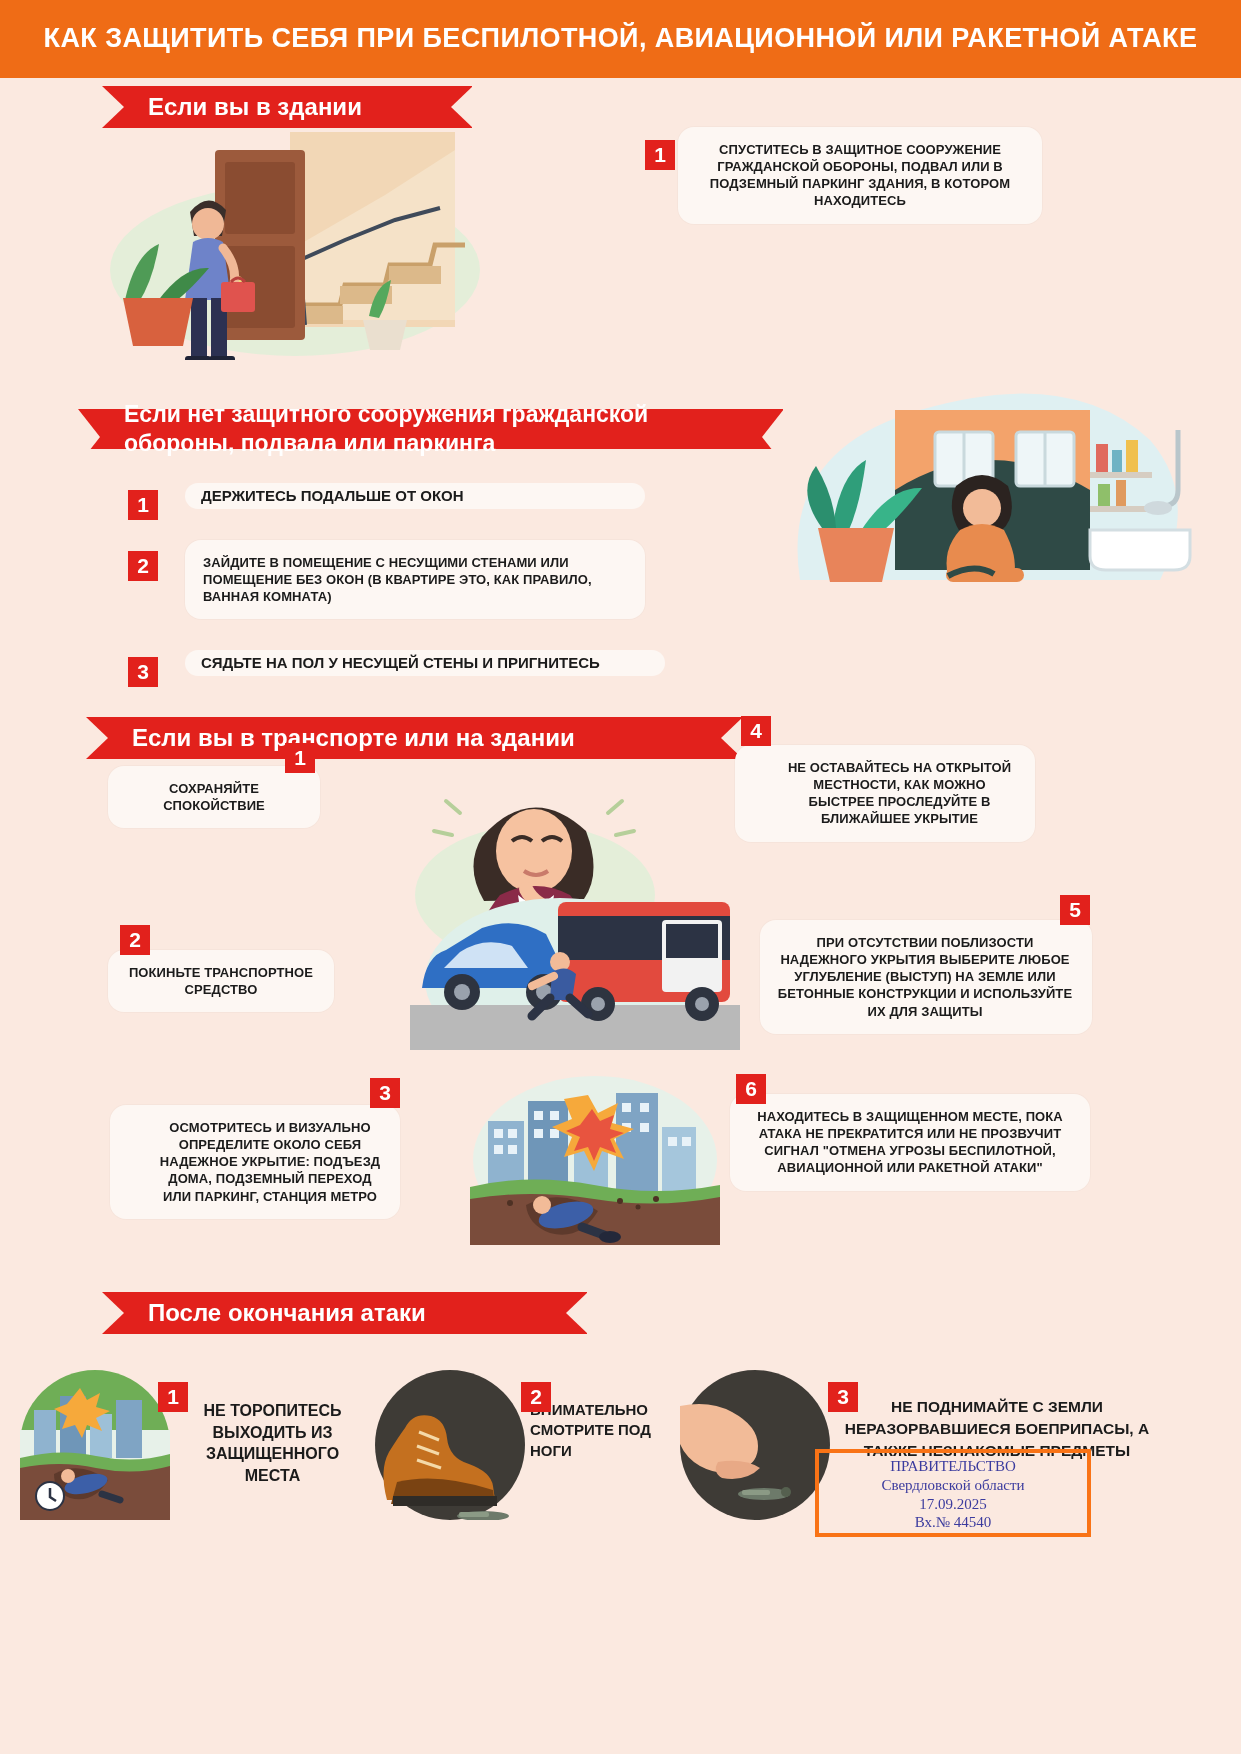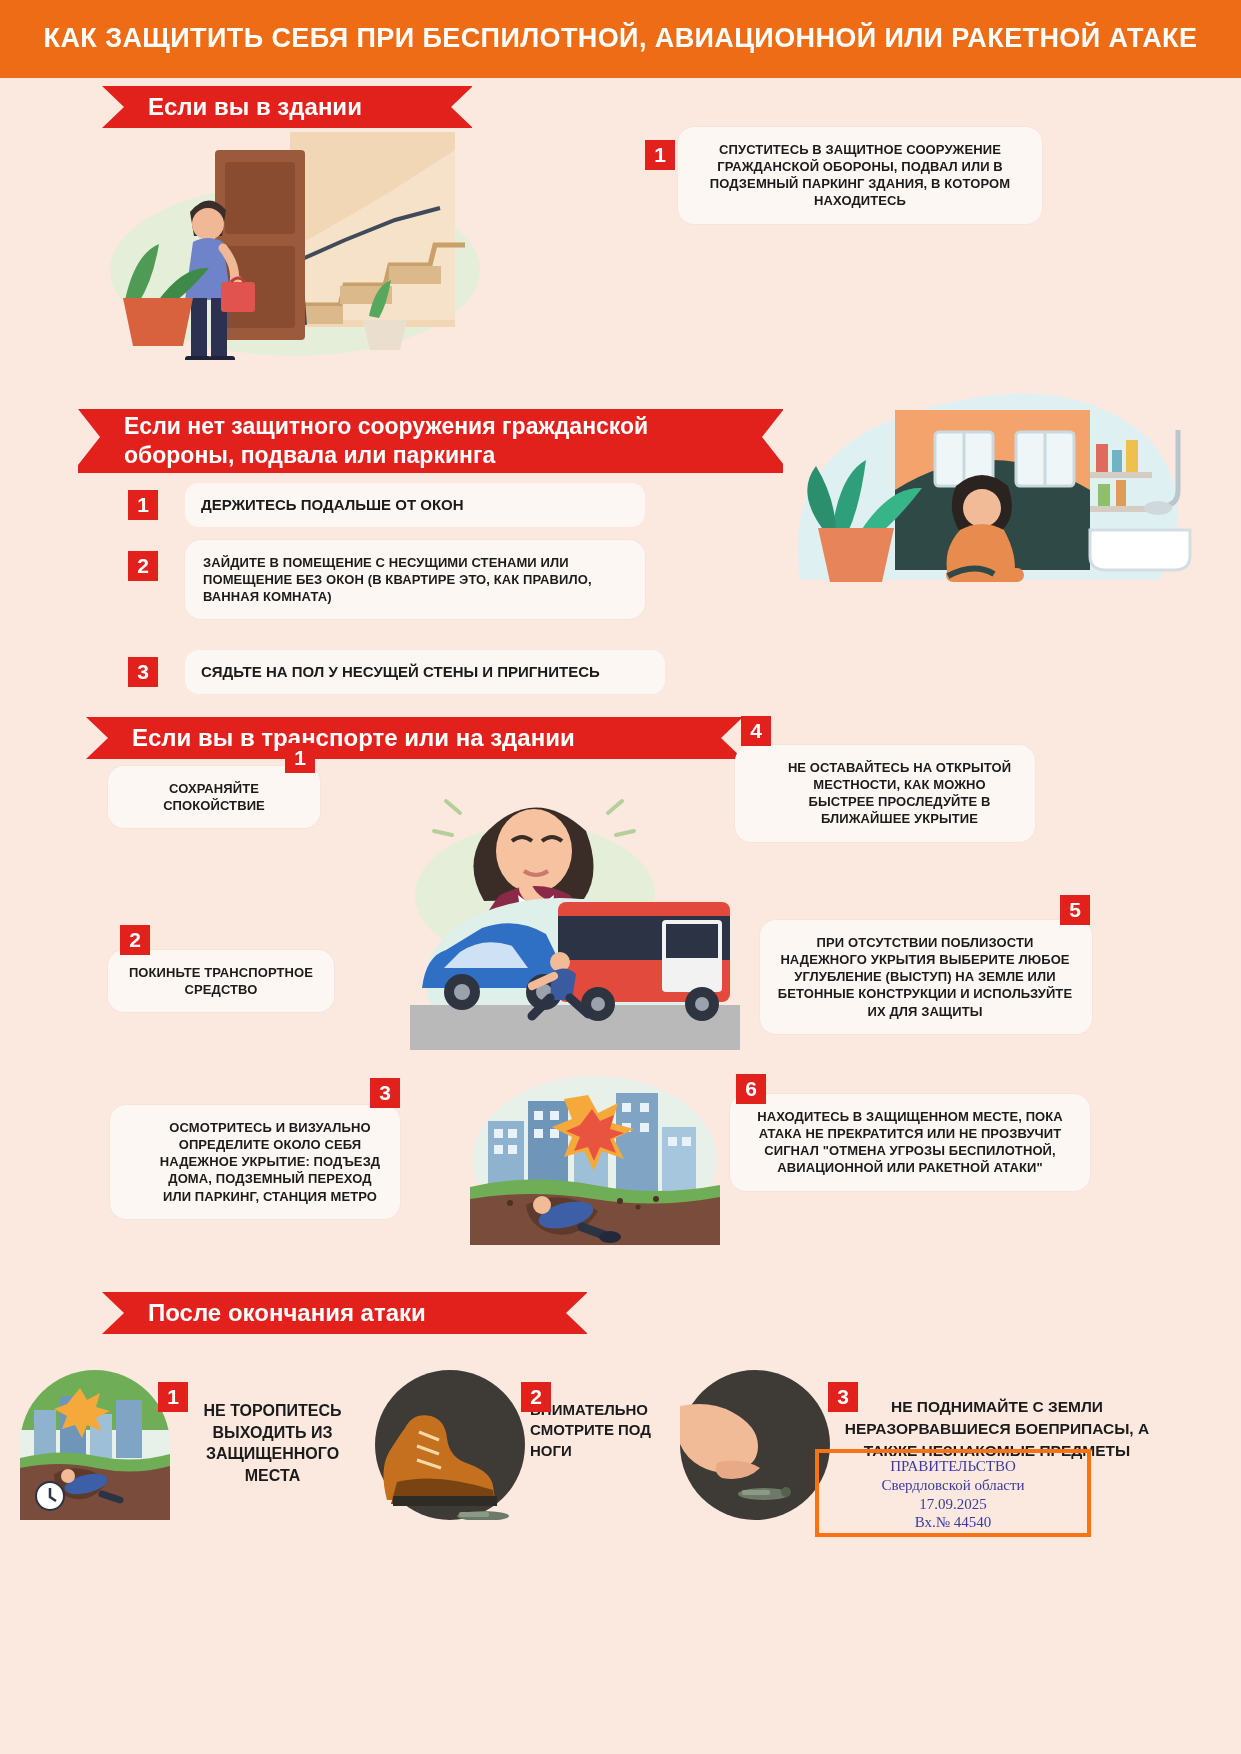--- a/index.html
+++ b/index.html
@@ -55,21 +55,21 @@
   .ribbon::before {
     content:"";
     position:absolute;
     left:0; top:0;
     width:0; height:0;
     border-top: 21px solid transparent;
     border-bottom: 21px solid transparent;
     border-left: 22px solid #fbe9e0;
   }
   .ribbon.two-line {
-    height: 64px;
+    height: 40px;
     font-size: 23px;
     line-height: 1.25;
     align-items: center;
   }
   .ribbon.two-line::after { border-top-width:28px; border-bottom-width:28px; }
   .ribbon.two-line::before { border-top-width:28px; border-bottom-width:28px; }
 
   
   .num {
     position: absolute;
@@ -93,21 +93,21 @@
     line-height: 1.32;
     letter-spacing: .1px;
     box-shadow: 0 0 0 1px rgba(0,0,0,0.02);
   }
   .callout.center { text-align:center; }
   
   .pill {
     position: absolute;
     background: #fdf7f3;
     border-radius: 14px;
-    padding: 12px 16px;
+    padding: 3px 16px;
     font-size: 15px;
     font-weight: bold;
     color:#1b1b1b;
     line-height:1.3;
   }
   
   .illus { position:absolute; }
 
   
   .stamp {

